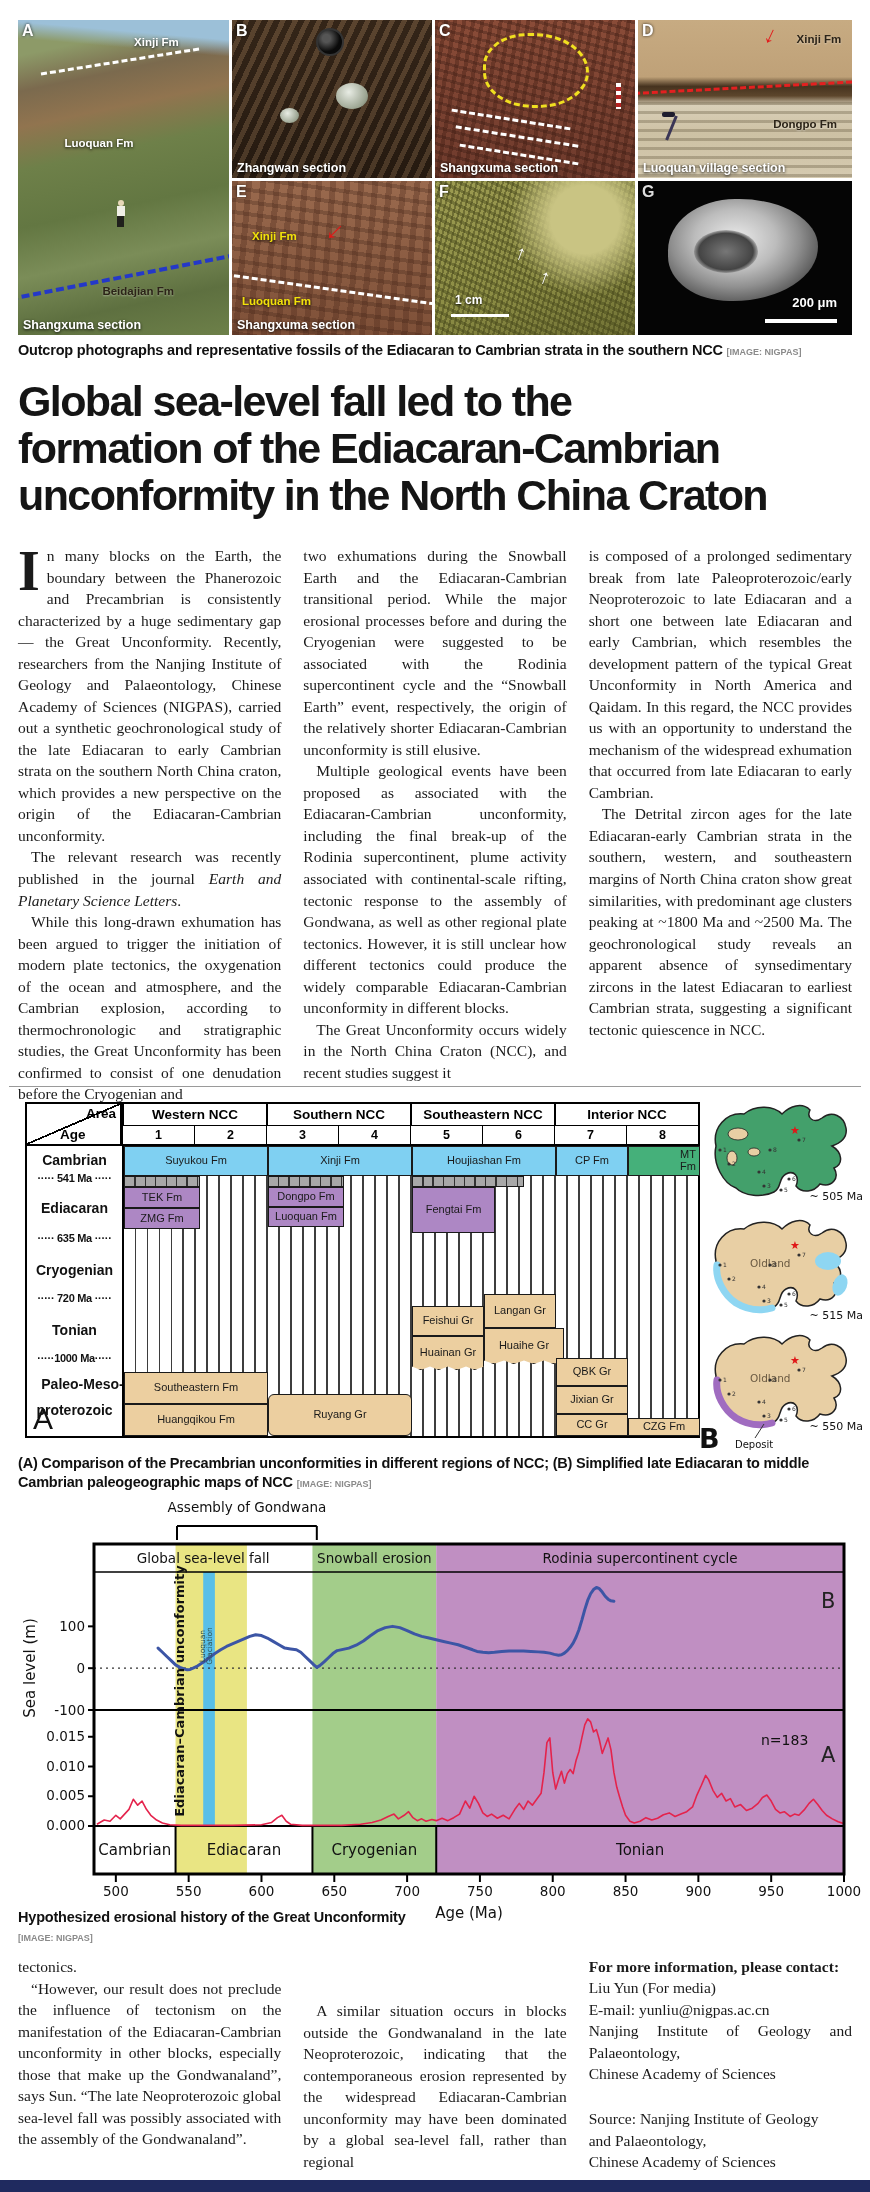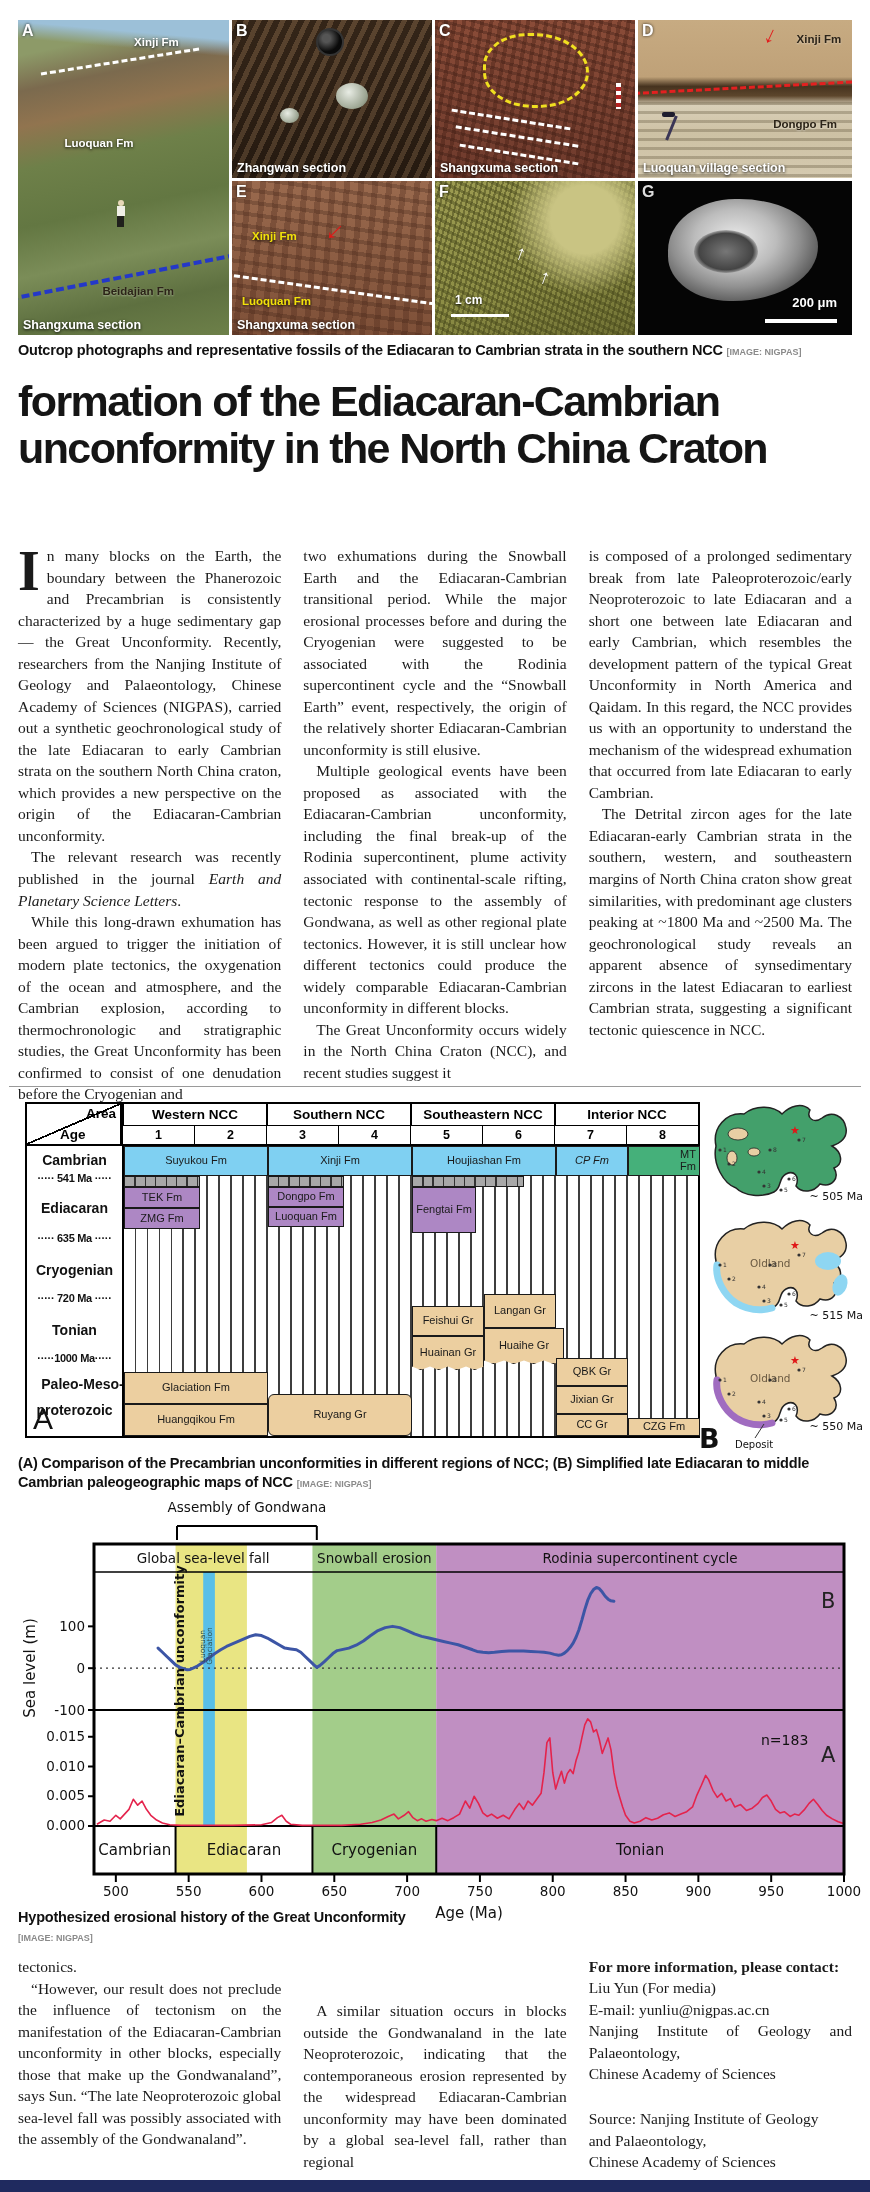--- a/index.html
+++ b/index.html
@@ -170,20 +170,21 @@
       <div class="scalebar" style="right:7%;bottom:8%;width:72px;height:4px;"></div>
     </div>
   </div>
 
   <div class="fig-caption photos-cap">
     <span>Outcrop photographs and representative fossils of the Ediacaran to Cambrian strata in the southern NCC</span>
     <span class="credit">[IMAGE: NIGPAS]</span>
   </div>
 
   <h1 class="headline" style="margin:0;">
+    <span style="display:block;">Global sea-level fall led to the</span>
     <span style="display:block;">formation of the Ediacaran-Cambrian</span>
     <span style="display:block;">unconformity in the North China Craton</span>
   </h1>
 
   <div class="cols article-text" style="left:18px;top:545px;width:834px;">
     <div class="col">
         <p><span class="dropcap">I</span><span>n many blocks on the Earth, the boundary between the Phanerozoic and Precambrian is consistently characterized by a huge sedimentary gap — the Great Unconformity. Recently, researchers from the Nanjing Institute of Geology and Palaeontology, Chinese Academy of Sciences (NIGPAS), carried out a synthetic geochronological study of the late Ediacaran to early Cambrian strata on the southern North China craton, which provides a new perspective on the origin of the Ediacaran-Cambrian unconformity.</span></p>
         <p class="ind"><span>The relevant research was recently published in the journal </span><em>Earth and Planetary Science Letters</em><span>.</span></p>
         <p class="ind"><span>While this long-drawn exhumation has been argued to trigger the initiation of modern plate tectonics, the oxygenation of the ocean and atmosphere, and the Cambrian explosion, according to thermochronologic and stratigraphic studies, the Great Unconformity has been confirmed to consist of one denudation before the Cryogenian and</span></p>
       </div>
@@ -225,35 +226,35 @@
         <div class="st-age era" style="top: 158px;">Cryogenian</div>
         <div class="st-age ma" style="top: 188px;">····· 720 Ma ·····</div>
         <div class="st-age era" style="top: 218px;">Tonian</div>
         <div class="st-age ma" style="top: 248px;">·····1000 Ma·····</div>
         <div class="st-age era" style="top: 272px; padding-left: 8px;">Paleo-Meso-</div>
         <div class="st-age era" style="top: 298px;">proterozoic</div>
         <div class="st-canvas">
           <div class="st-box" style="left: 0px; top: 0px; width: 144px; height: 30px; background: rgb(127, 208, 242);">Suyukou Fm</div>
           <div class="st-box" style="left: 144px; top: 0px; width: 144px; height: 30px; background: rgb(127, 208, 242);">Xinji Fm</div>
           <div class="st-box" style="left: 288px; top: 0px; width: 144px; height: 30px; background: rgb(127, 208, 242);">Houjiashan Fm</div>
-          <div class="st-box" style="left: 432px; top: 0px; width: 72px; height: 30px; background: rgb(127, 208, 242); font-style: italic;">CP Fm</div>
+          <div class="st-box" style="left: 432px; top: 0px; width: 72px; height: 30px; background: rgb(127, 208, 242);">CP Fm</div>
           <div class="st-box" style="left: 504px; top: 0px; width: 72px; height: 30px; background: rgb(69, 176, 122); padding-left: 48px;">MT Fm</div>
           <div class="st-box" style="left: 0px; top: 30px; width: 76px; height: 11px; background: repeating-linear-gradient(90deg, rgba(0, 0, 0, 0) 0px, rgba(0, 0, 0, 0) 9px, rgb(51, 51, 51) 9px, rgb(51, 51, 51) 10.5px) rgb(168, 168, 168);"></div>
           <div class="st-box" style="left: 144px; top: 30px; width: 76px; height: 11px; background: repeating-linear-gradient(90deg, rgba(0, 0, 0, 0) 0px, rgba(0, 0, 0, 0) 9px, rgb(51, 51, 51) 9px, rgb(51, 51, 51) 10.5px) rgb(168, 168, 168);"></div>
           <div class="st-box" style="left: 288px; top: 30px; width: 112px; height: 11px; background: repeating-linear-gradient(90deg, rgba(0, 0, 0, 0) 0px, rgba(0, 0, 0, 0) 9px, rgb(51, 51, 51) 9px, rgb(51, 51, 51) 10.5px) rgb(168, 168, 168);"></div>
           <div class="st-box" style="left: 0px; top: 41px; width: 76px; height: 21px; background: rgb(173, 135, 196);">TEK Fm</div>
           <div class="st-box" style="left: 0px; top: 62px; width: 76px; height: 21px; background: rgb(173, 135, 196);">ZMG Fm</div>
           <div class="st-box" style="left: 144px; top: 41px; width: 76px; height: 20px; background: rgb(173, 135, 196);">Dongpo Fm</div>
           <div class="st-box" style="left: 144px; top: 61px; width: 76px; height: 20px; background: rgb(173, 135, 196);">Luoquan Fm</div>
-          <div class="st-box" style="left: 288px; top: 41px; width: 64px; height: 46px; background: rgb(173, 135, 196);">Fengtai Fm</div>
+          <div class="st-box" style="left: 288px; top: 41px; width: 83px; height: 46px; background: rgb(173, 135, 196);">Fengtai Fm</div>
           <div class="st-box" style="left: 288px; top: 160px; width: 72px; height: 30px; background: rgb(236, 207, 160);">Feishui Gr</div>
           <div class="st-box wavy" style="left: 288px; top: 190px; width: 72px; height: 34px; background: rgb(236, 207, 160);">Huainan Gr</div>
           <div class="st-box" style="left: 360px; top: 148px; width: 72px; height: 34px; background: rgb(236, 207, 160);">Langan Gr</div>
           <div class="st-box wavy" style="left: 360px; top: 182px; width: 80px; height: 36px; background: rgb(236, 207, 160);">Huaihe Gr</div>
-          <div class="st-box" style="left: 0px; top: 226px; width: 144px; height: 32px; background: rgb(236, 207, 160);">Glaciation Fm</div>
+          <div class="st-box" style="left: 0px; top: 226px; width: 144px; height: 32px; background: rgb(236, 207, 160);">Southeastern Fm</div>
           <div class="st-box" style="left: 0px; top: 258px; width: 144px; height: 32px; background: rgb(236, 207, 160);">Huangqikou Fm</div>
           <div class="st-box" style="left: 144px; top: 248px; width: 144px; height: 42px; background: rgb(236, 207, 160); border-radius: 6px;">Ruyang Gr</div>
           <div class="st-box" style="left: 432px; top: 212px; width: 72px; height: 28px; background: rgb(236, 207, 160);">QBK Gr</div>
           <div class="st-box" style="left: 432px; top: 240px; width: 72px; height: 28px; background: rgb(236, 207, 160);">Jixian Gr</div>
           <div class="st-box" style="left: 432px; top: 268px; width: 72px; height: 22px; background: rgb(236, 207, 160);">CC Gr</div>
           <div class="st-box" style="left: 504px; top: 272px; width: 72px; height: 18px; background: rgb(236, 207, 160);">CZG Fm</div>
         </div>
         <div class="st-panel-label">A</div>
       </div>
     <svg id="maps-svg" width="170" height="352" viewBox="0 0 170 352">

